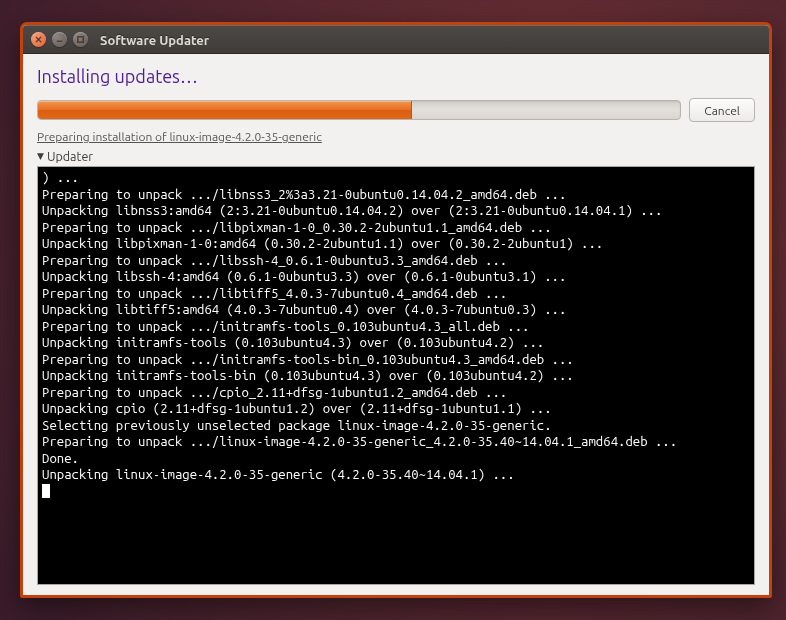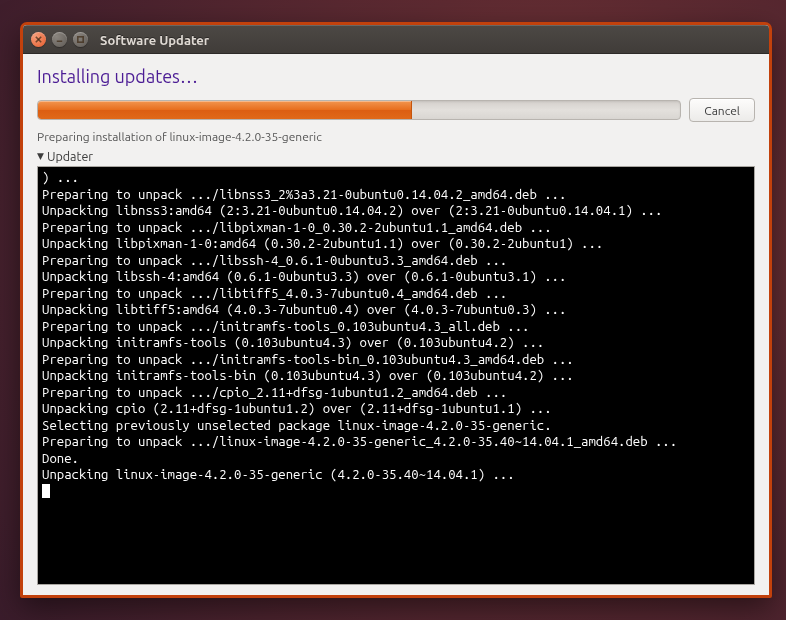--- a/index.html
+++ b/index.html
@@ -108,20 +108,21 @@
     font-size: 12px;
     color: #3c3c3c;
     cursor: pointer;
     box-shadow: inset 0 1px 0 #fff;
   }
 
   .substatus {
     font-size: 12px;
     color: #555;
     margin-bottom: 6px;
+    text-decoration: underline;
   }
 
   .expander {
     display: flex;
     align-items: center;
     gap: 3px;
     font-size: 12.5px;
     color: #3c3c3c;
     cursor: pointer;
     margin-bottom: 3px;

